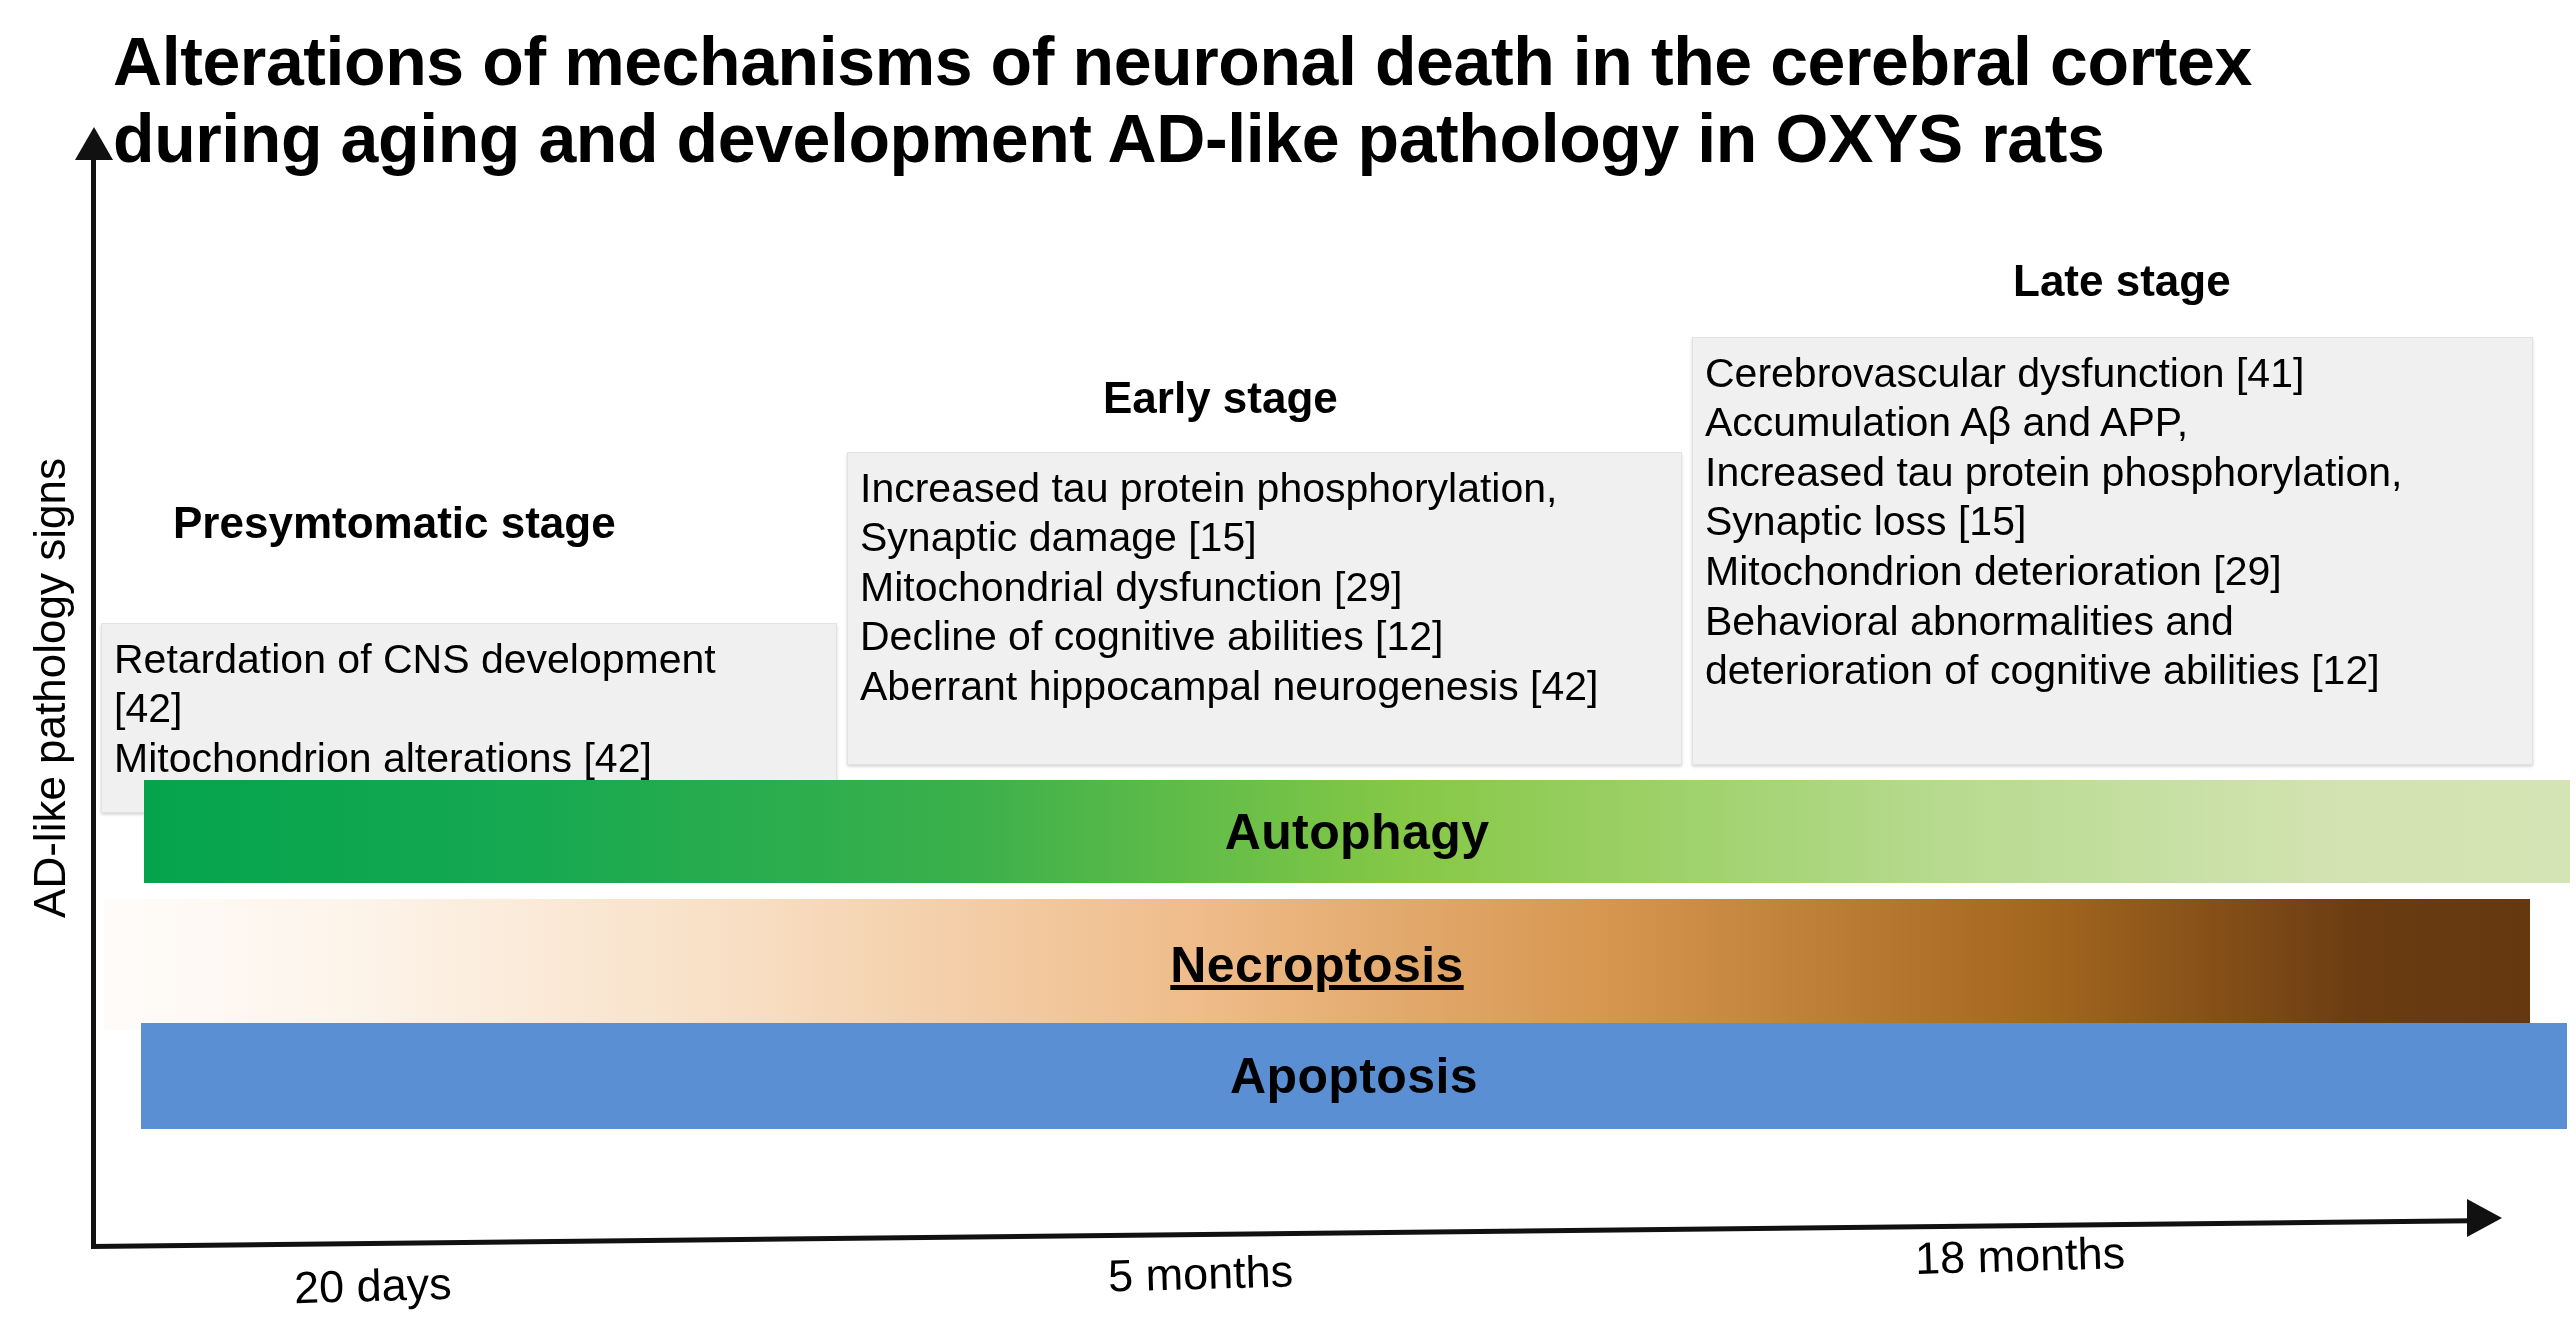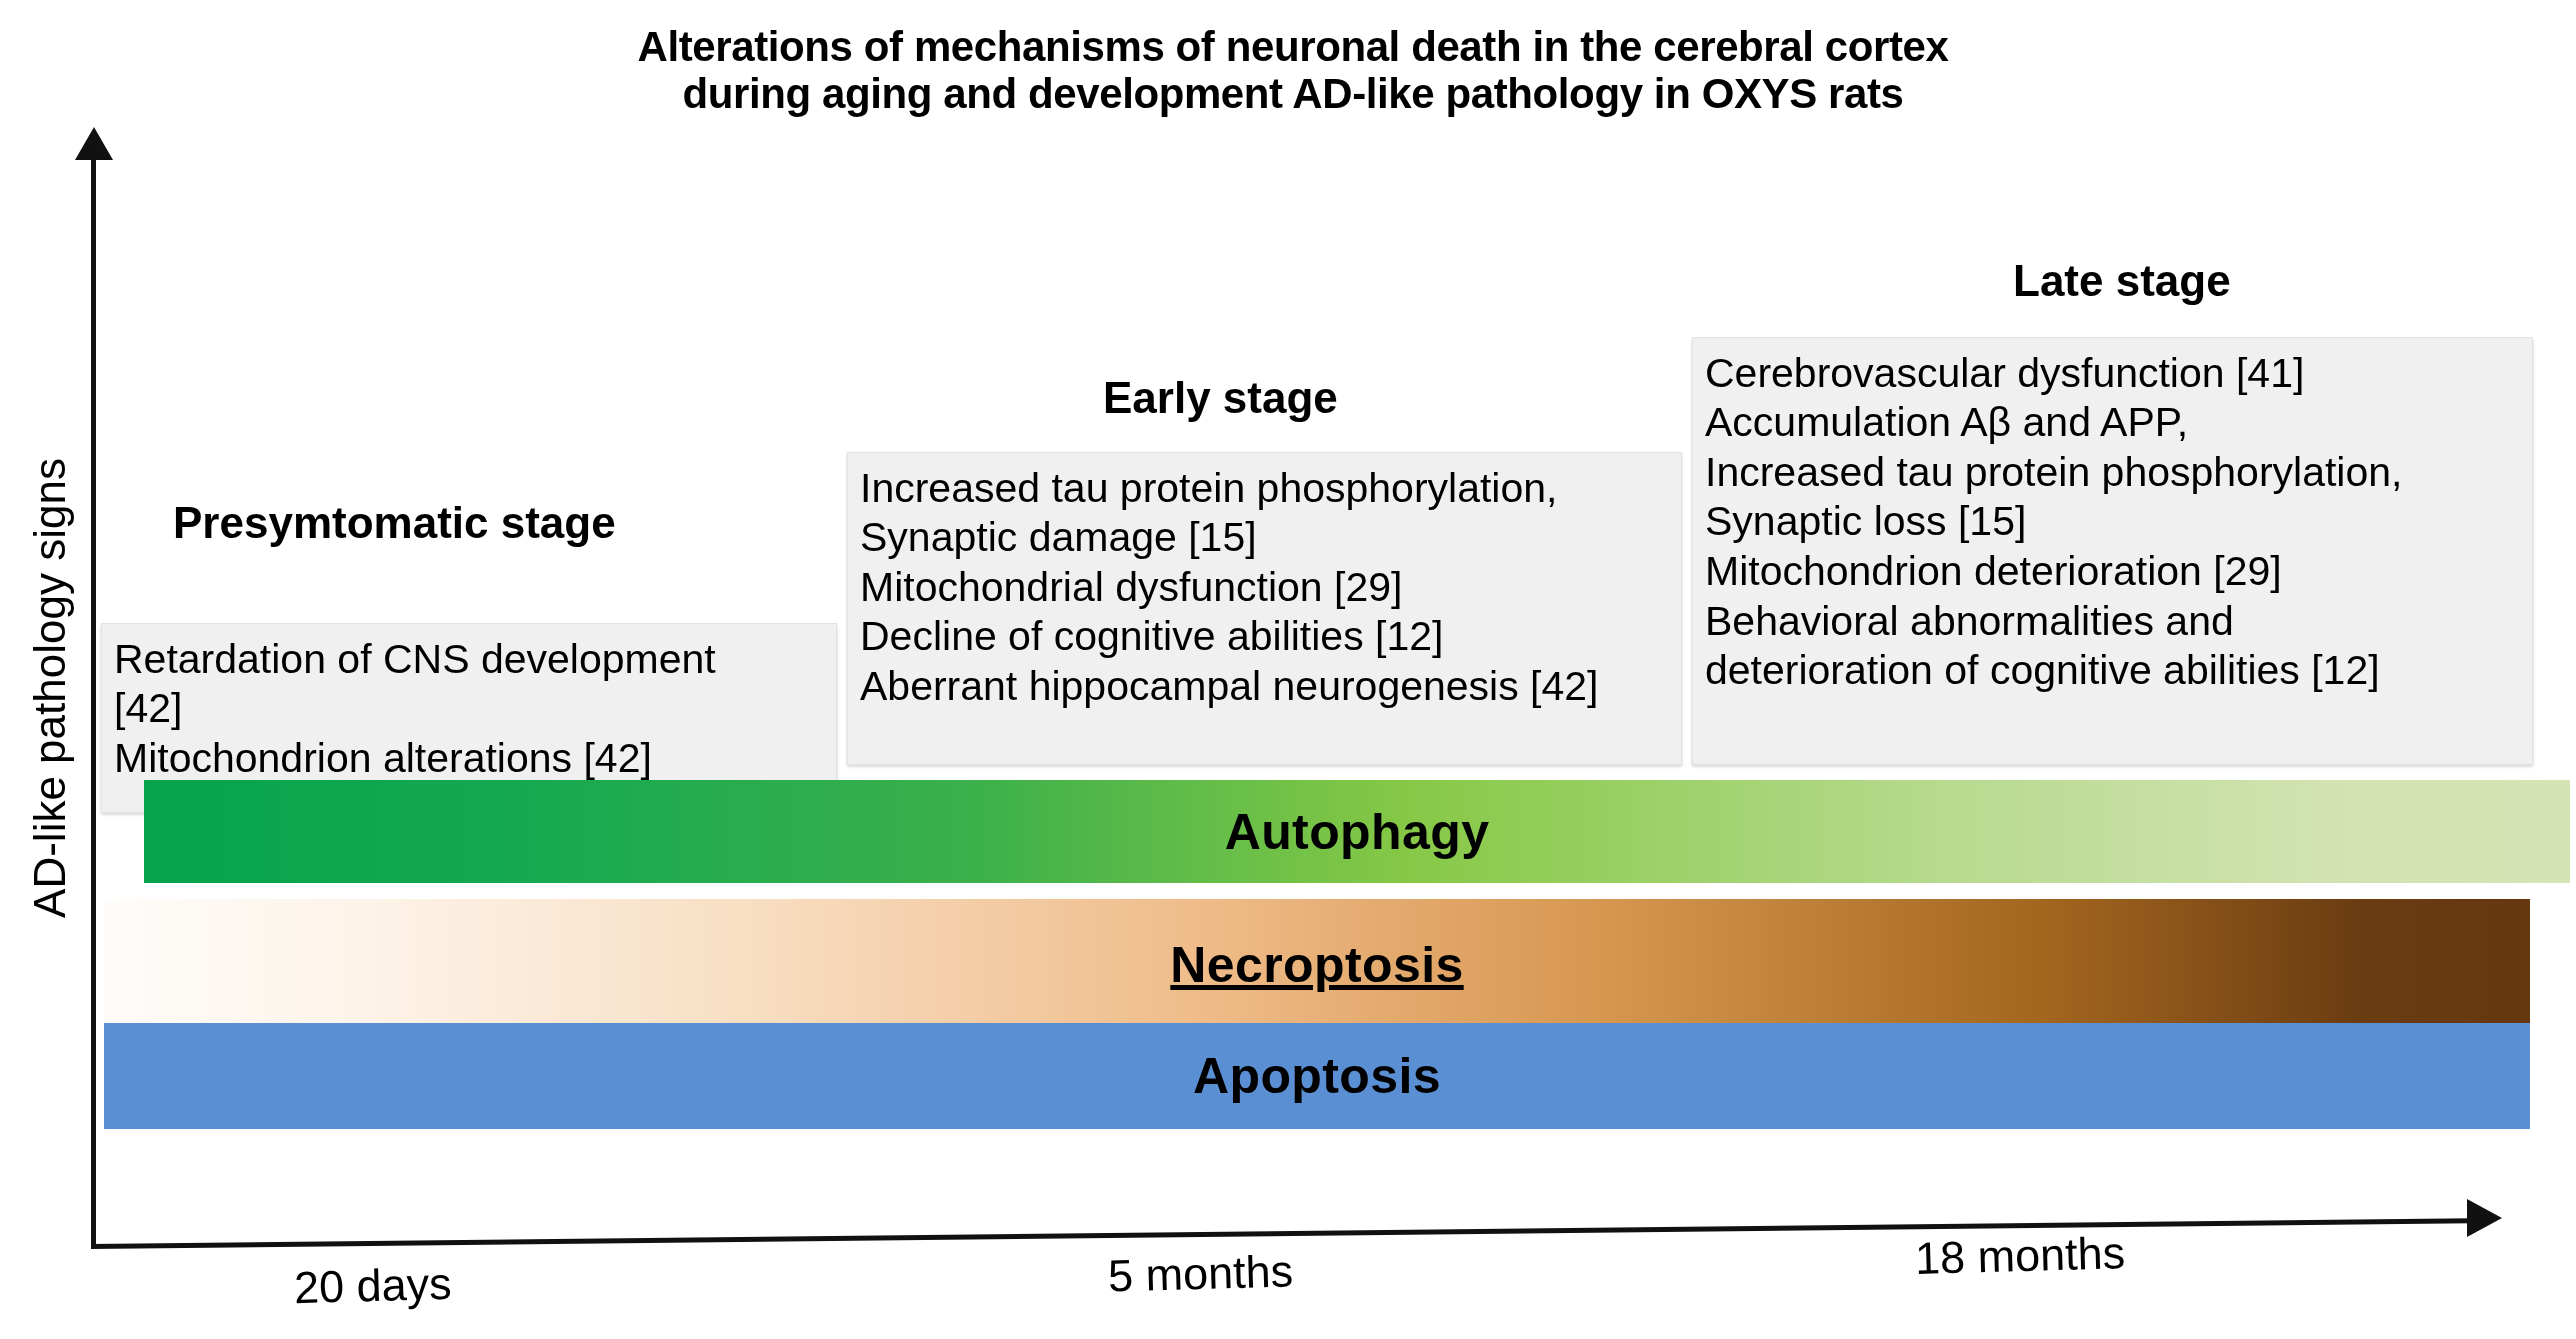--- a/index.html
+++ b/index.html
@@ -16,24 +16,23 @@
     font-family: "Liberation Sans", sans-serif;
     color: #000000;
   }
 
   
   #title {
     position: absolute;
     left: 113px;
     top: 22.6px;
     width: 2360px;
-    text-align: center;
     font-family: "Liberation Sans", sans-serif;
     font-weight: bold;
-    font-size: 42px;
+    font-size: 68px;
     line-height: 1.14;
     letter-spacing: -0.4px;
     color: #000;
   }
   #title .tline { display: block; }
 
   
   #y-axis-line {
     position: absolute;
     left: 91px;
@@ -206,18 +205,18 @@
   </div>
 
   <div class="bar" id="bar-autophagy" style="background: linear-gradient(to right, rgb(5, 164, 76) 0%, rgb(19, 168, 81) 14%, rgb(59, 176, 75) 34%, rgb(134, 200, 70) 52%, rgb(182, 218, 142) 74%, rgb(210, 227, 177) 90%, rgb(213, 228, 180) 100%); margin-left: 40px;">
     <span class="bar-label">Autophagy</span>
   </div>
 
   <div class="bar" id="bar-necroptosis" style="background: linear-gradient(to right, rgb(254, 252, 250) 0%, rgb(253, 244, 234) 10%, rgb(248, 223, 196) 26%, rgb(239, 188, 138) 45%, rgb(214, 150, 79) 62%, rgb(163, 102, 31) 80%, rgb(107, 60, 18) 93%, rgb(101, 56, 16) 100%);">
     <span class="bar-label">Necroptosis</span>
   </div>
 
-  <div class="bar" id="bar-apoptosis" style="background: linear-gradient(to right, rgb(91, 143, 212) 0%, rgb(91, 143, 212) 100%);">
+  <div class="bar" id="bar-apoptosis" style="background: linear-gradient(to right, rgb(91, 143, 212) 0%, rgb(91, 143, 212) 100%); margin-left: 37px;">
     <span class="bar-label">Apoptosis</span>
   </div>
 
 </div>
 
 
 </body></html>

